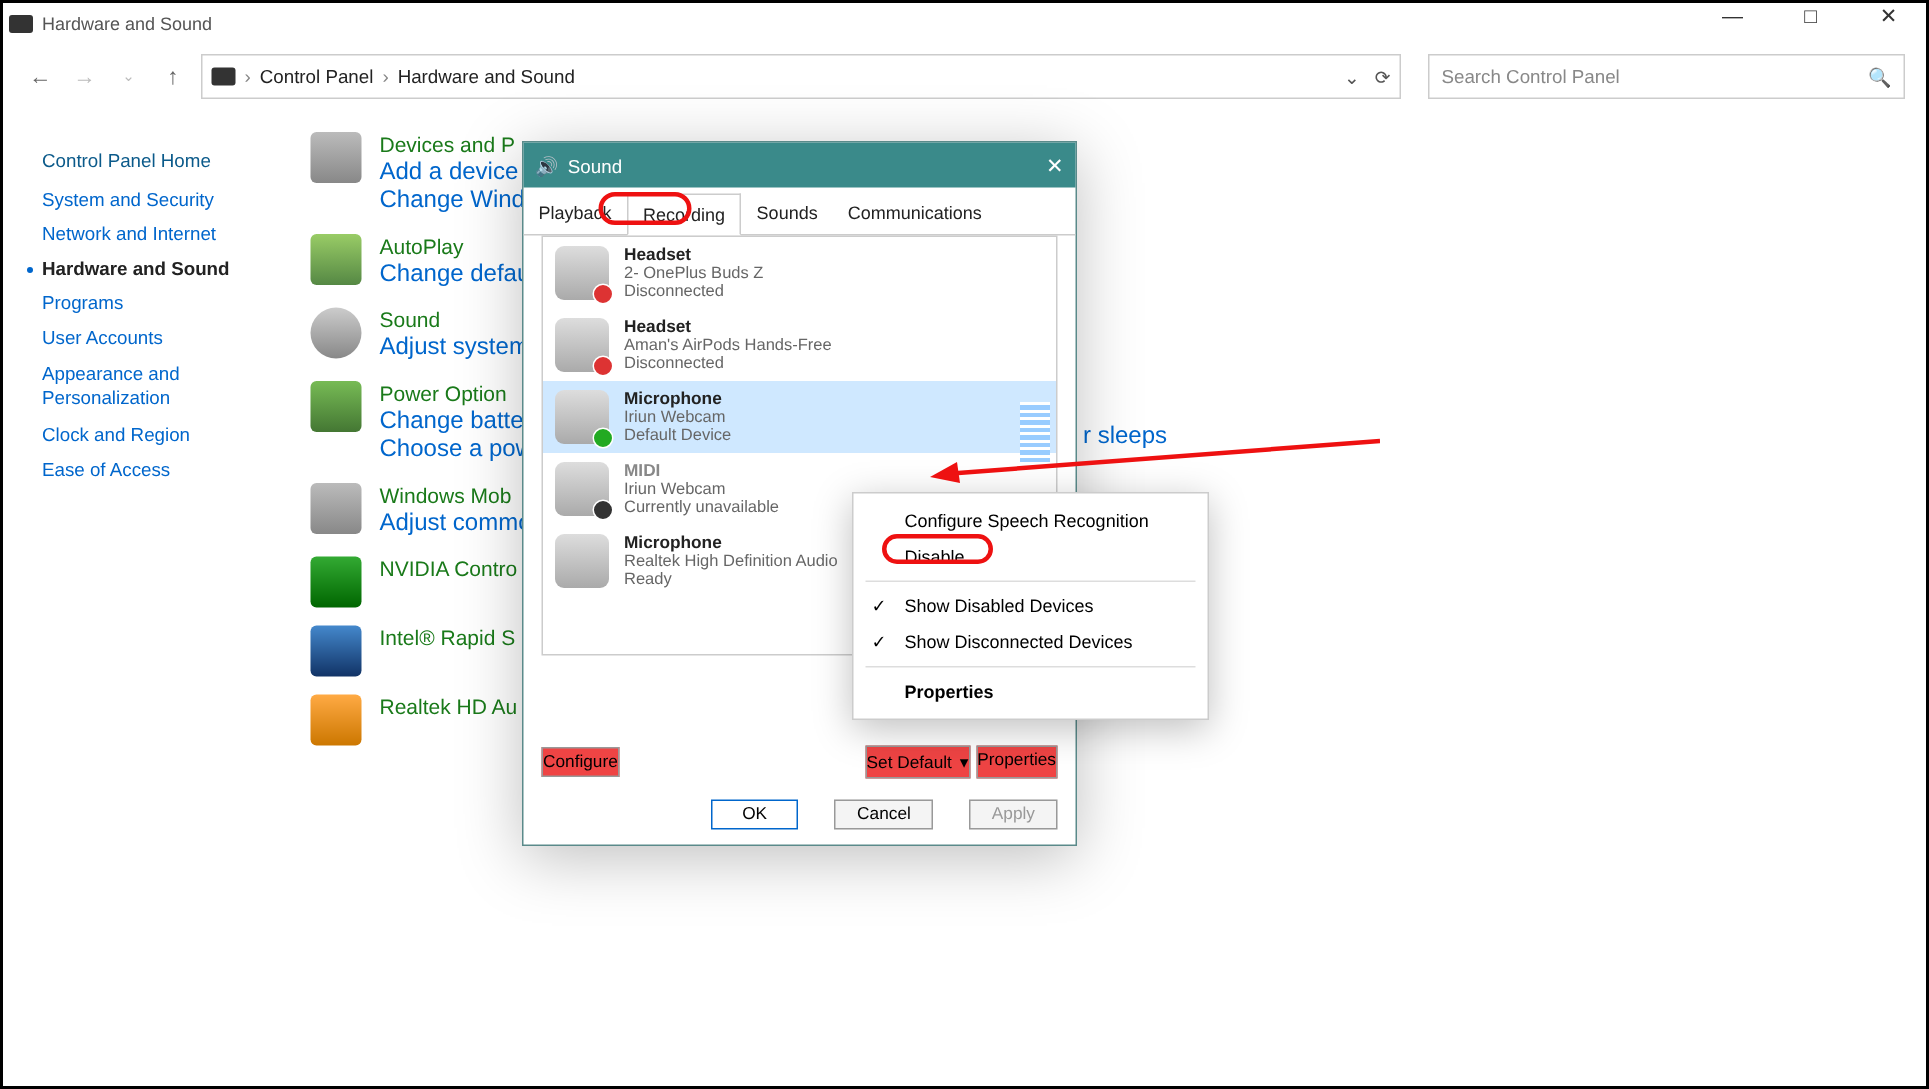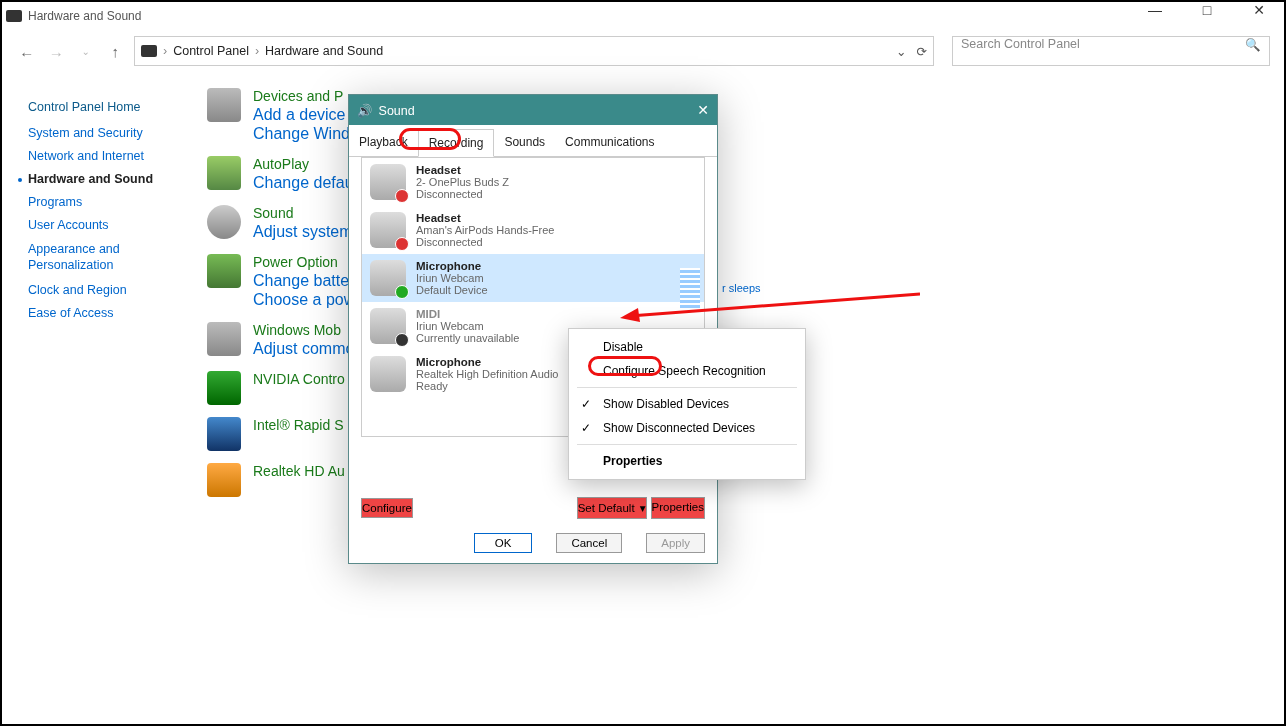--- a/index.html
+++ b/index.html
@@ -8,21 +8,21 @@
   .titlebar { height:28px; display:flex; align-items:center; padding:0 4px; color:#555; font-size:12px;}
   .titlebar .icon { width:16px; height:12px; background:#333; margin-right:6px; border-radius:2px;}
   .winctrls { position:absolute; top:0; right:10px; display:flex; gap:22px; font-size:14px; color:#333;}
   .winctrls span { width:30px; text-align:center;}
   
   .navrow { height:42px; display:flex; align-items:center; padding:0 14px; gap:8px;}
   .navrow .navbtn { width:24px; text-align:center; color:#666; font-size:15px;}
   .addrbar { flex:0 0 800px; height:30px; border:1px solid #ccc; display:flex; align-items:center; padding:0 6px; font-size:12.5px; color:#222;}
   .addrbar .sep { margin:0 6px; color:#888;}
   .addrbar .end { margin-left:auto; display:flex; gap:10px; color:#555;}
-  .searchbox { margin-left:10px; flex:0 0 318px; height:30px; border:1px solid #ccc; display:flex; align-items:flex-start; padding:0 8px; font-size:12.5px; color:#888; justify-content:space-between;}
+  .searchbox { margin-left:10px; flex:0 0 318px; height:30px; border:1px solid #ccc; display:flex; align-items:center; padding:0 8px; font-size:12.5px; color:#888; justify-content:space-between;}
   
   .body { position:absolute; top:78px; left:0; right:0; bottom:0;}
   .sidebar { position:absolute; left:26px; top:20px; width:165px; font-size:12.5px; }
   .sidebar div { margin-bottom:9px; color:#0066cc; cursor:default;}
   .sidebar .header { color:#0b5a8a; font-weight:400; margin-bottom:12px;}
   .sidebar .active { color:#222; font-weight:700;}
   .sidebar .bullet { position:relative;}
   .sidebar .bullet:before { content:""; position:absolute; left:-10px; top:6px; width:4px; height:4px; background:#0066cc; border-radius:50%;}
   .sidebar .plain { color:#0066cc;}
   .categories { position:absolute; left:205px; top:8px; width:550px;}
@@ -57,21 +57,21 @@
   .okrow .other { border:1px solid #999; padding:3px 14px; font-size:11.5px; background:#f4f4f4;}
   .okrow .apply { color:#999;}
   
   .ctxmenu { position:absolute; left:566px; top:326px; width:238px; background:#fff; border:1px solid #ccc; box-shadow:0 6px 24px rgba(0,0,0,0.25); font-size:12px; padding:6px 0;}
   .ctxmenu .item { padding:5px 14px 5px 34px; position:relative;}
   .ctxmenu .sep2 { border-top:1px solid #ddd; margin:4px 8px;}
   .ctxmenu .check:before { content:"✓"; position:absolute; left:12px; font-size:12px;}
   .ctxmenu .bold { font-weight:700;}
   
   .arrowline { position:absolute; left:618px; top:290px; width:300px; height:30px; pointer-events:none;}
-  .extratext { position:absolute; left:720px; top:278px; font-size:11px; color:#0066cc;}
+  .extratext { position:absolute; left:720px; top:278px; font-size:16px; color:#0066cc;}
 </style>
 </head>
 <body>
 
 <div class="titlebar">
   <div class="icon"></div>
   <span>Hardware and Sound</span>
 </div>
 <div class="winctrls">
   <span>—</span>
@@ -268,22 +268,22 @@
     </div>
   </div>
   <div class="okrow">
     <div class="ok">OK</div>
     <div class="other">Cancel</div>
     <div class="other apply">Apply</div>
   </div>
 </div>
 
 <div class="ctxmenu">
+  <div class="item">Configure Speech Recognition</div>
   <div class="item">Disable</div>
-  <div class="item">Configure Speech Recognition</div>
   <div class="sep2"></div>
   <div class="item check">Show Disabled Devices</div>
   <div class="item check">Show Disconnected Devices</div>
   <div class="sep2"></div>
   <div class="item bold">Properties</div>
 </div>
 <div class="redoval" style="left:586px; top:354px; width:74px; height:20px;"></div>
 
 <svg class="arrowline" viewBox="0 0 300 30">
   <line x1="300" y1="2" x2="10" y2="24" stroke="#e11" stroke-width="3"></line>

